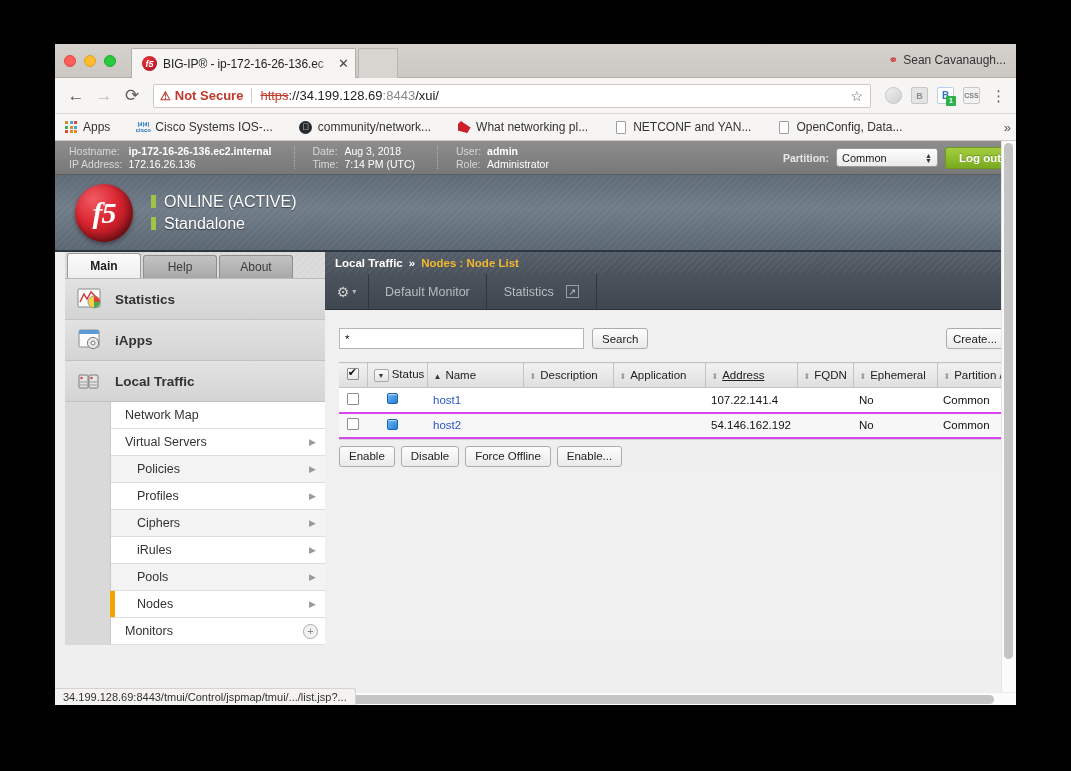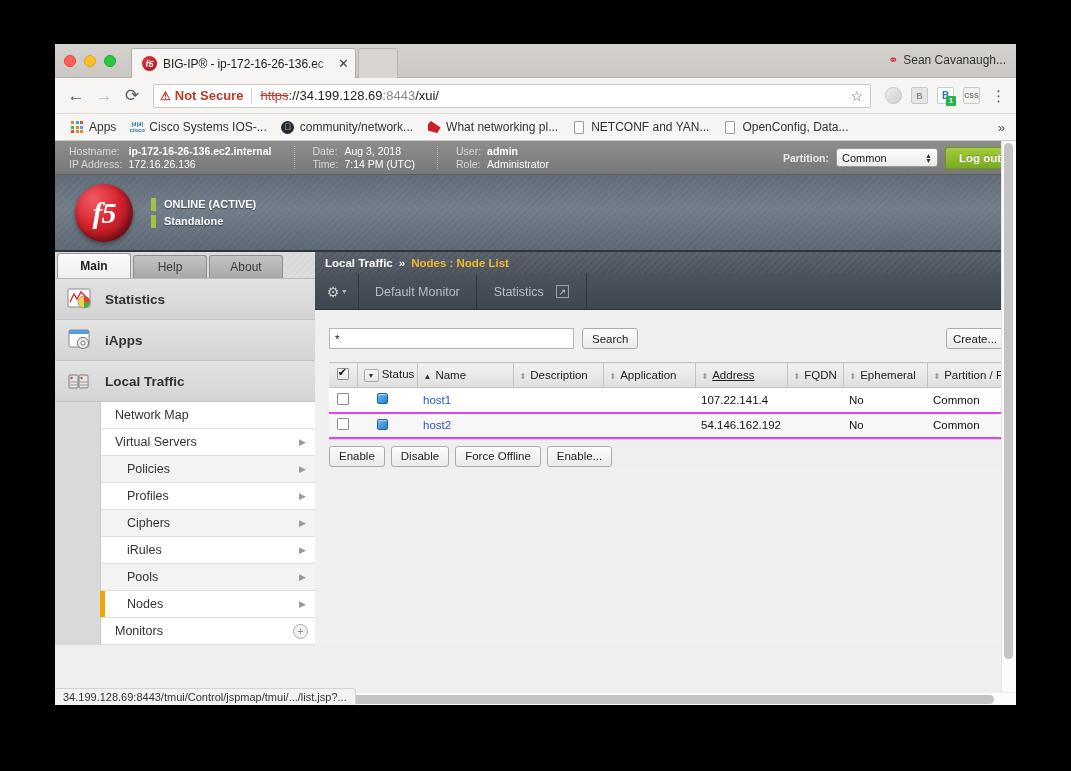--- a/index.html
+++ b/index.html
@@ -105,22 +105,22 @@
   .ext .badge {
     position:absolute; right:-3px; bottom:-3px; background:#2bb24c; color:#fff;
     font-size:7px; line-height:9px; width:10px; height:10px; border-radius:1px; text-align:center;
   }
   .ext.css { background:#f2f2f2; border:1px solid #c9c9c9; color:#7a7a7a; font-size:7px; display:flex;align-items:center;justify-content:center; font-weight:bold;}
   .kebab { color:#5b5b5b; font-size:15px; padding:0 2px; cursor:pointer; letter-spacing:0; }
 
   
   .bookmarks {
     height: 27px; background: #f6f5f3;
-    display: flex; align-items: center; gap: 0px;
-    padding: 0 8px; border-bottom: 1px solid #cfccc7;
+    display: flex; align-items: center; gap: 12px;
+    padding: 0 2px; border-bottom: 1px solid #cfccc7;
     font-size: 12px; color: #333;
   }
   .bm { display:flex; align-items:center; gap:5px; padding: 2px 7px; white-space:nowrap; cursor:pointer; }
   .bm-ic { width:14px; height:14px; display:flex; align-items:center; justify-content:center; font-size:11px; flex:0 0 auto;}
   .bm-grid {
     display:grid; grid-template-columns: repeat(3,3px); grid-template-rows: repeat(3,3px);
     gap:1.5px;
   }
   .bm-grid i { background:#dd8b2a; width:3px; height:3px; display:block;}
   .bm-grid i:nth-child(2){background:#4aa3df} .bm-grid i:nth-child(3){background:#dd4b3e}
@@ -189,24 +189,24 @@
     background: radial-gradient(circle at 32% 26%, #f05a62 0%, #d8232e 45%, #94121a 100%);
     box-shadow: inset -3px -4px 8px rgba(0,0,0,0.45), 0 2px 4px rgba(0,0,0,0.4);
     display:flex; align-items:center; justify-content:center;
     color:#fff; font-size:30px; font-weight:bold; font-style:italic;
     font-family: "Liberation Serif", serif;
     letter-spacing: -1px;
   }
   .statusblk { margin-left: 18px; display:flex; flex-direction:column; gap:4px; }
   .statusline { display:flex; align-items:center; gap:8px; }
   .gbar { width:5px; height:13px; background:#a0c544; }
-  .statusline span { color:#fff; font-size:11px; font-weight:bold; text-shadow:0 1px 1px rgba(0,0,0,0.5); }
-
-  
-  .split { display:flex; height: 392px; }
+  .statusline span { color:#fff; font-size:16px; font-weight:normal; text-shadow:0 1px 1px rgba(0,0,0,0.5); }
+
+  
+  .split { display:flex; height: 392px; padding-left: 10px; }
   .leftcol { width: 260px; flex:0 0 auto; background:#e8e8e8; position:relative;
              background: repeating-linear-gradient(135deg, rgba(0,0,0,0.02) 0 2px, transparent 2px 5px), #dcdcdc;}
 
   .navtabs { display:flex; height: 26px; padding-left: 2px; align-items: flex-end;}
   .navtab {
     width: 74px; height: 23px; margin-right: 2px;
     display:flex; align-items:center; justify-content:center;
     font-size: 12px; color:#3b3b3b;
     background: linear-gradient(to bottom,#c3c3c3,#a8a8a8);
     border:1px solid #8f8f8f; border-bottom:none; border-radius: 3px 3px 0 0;

